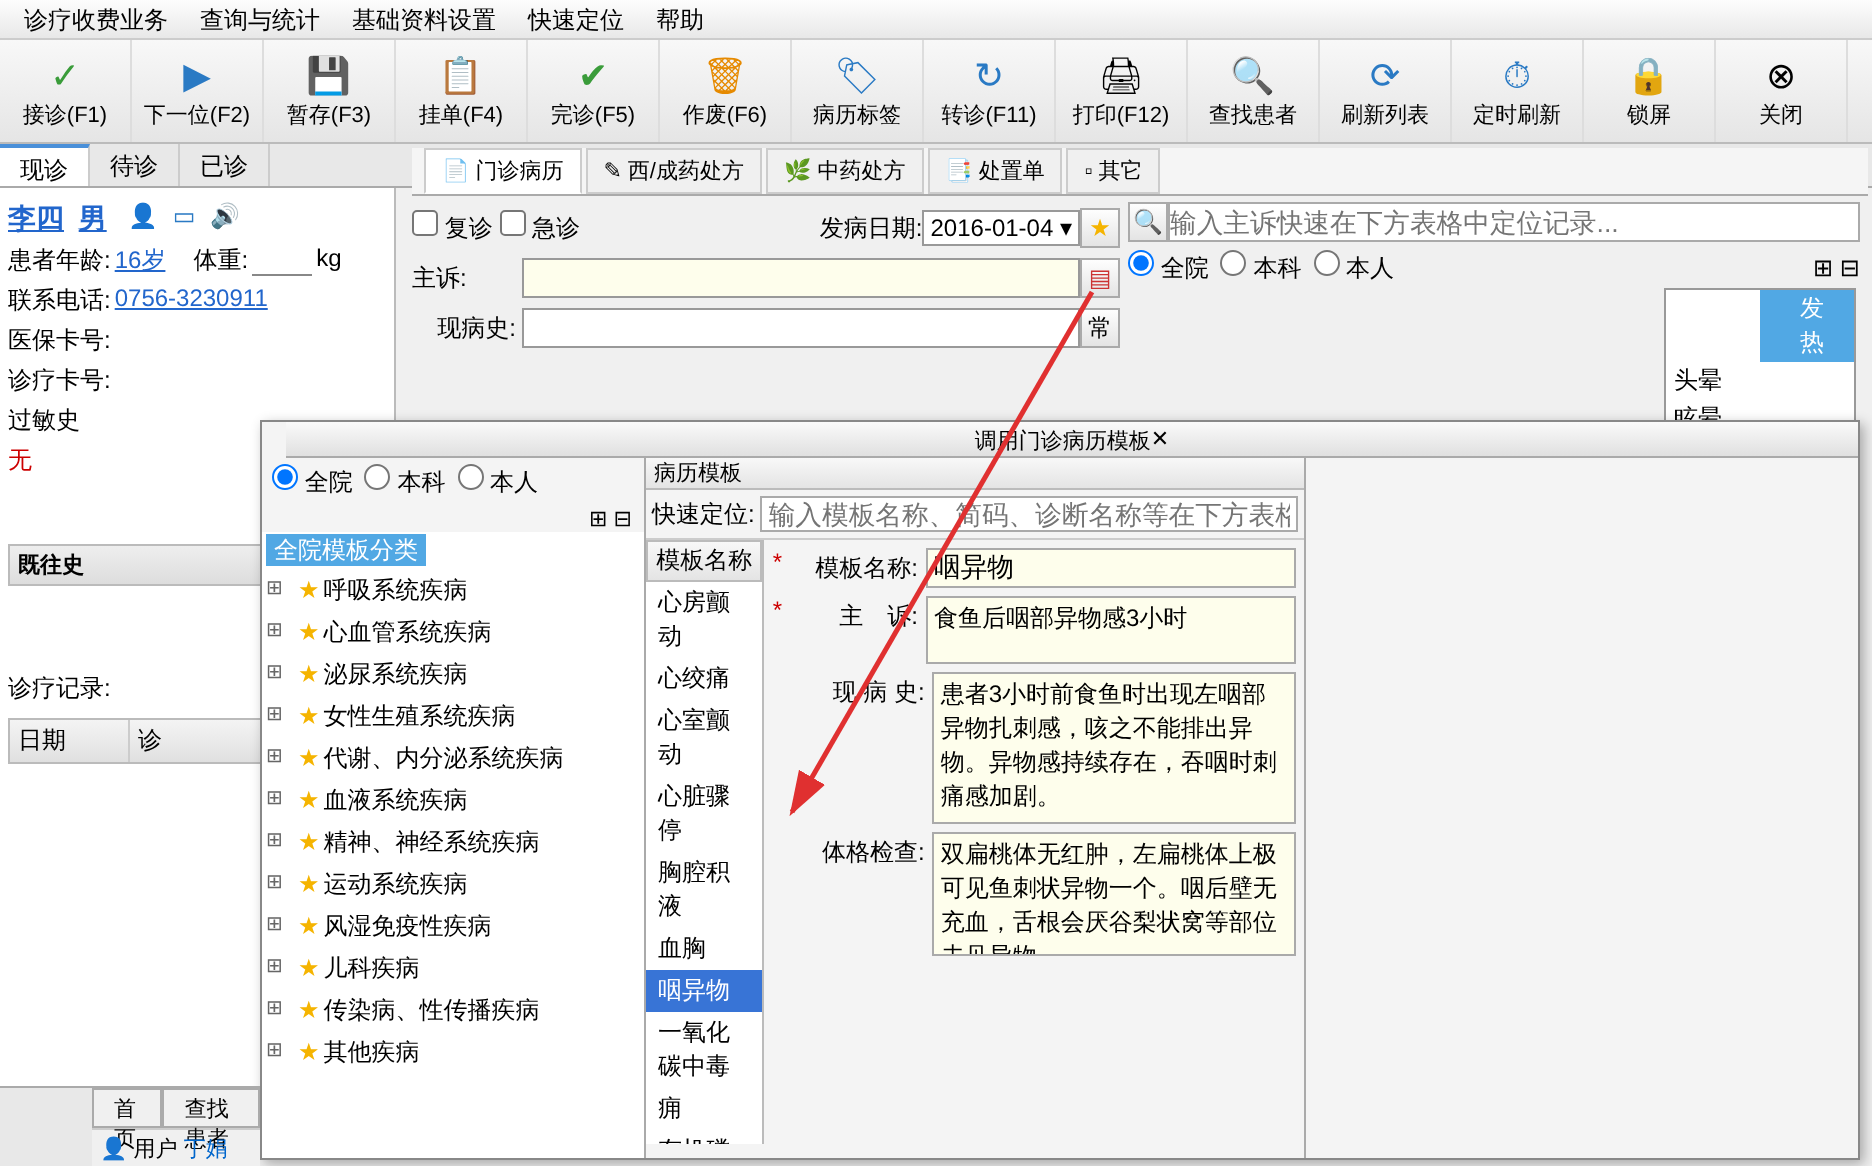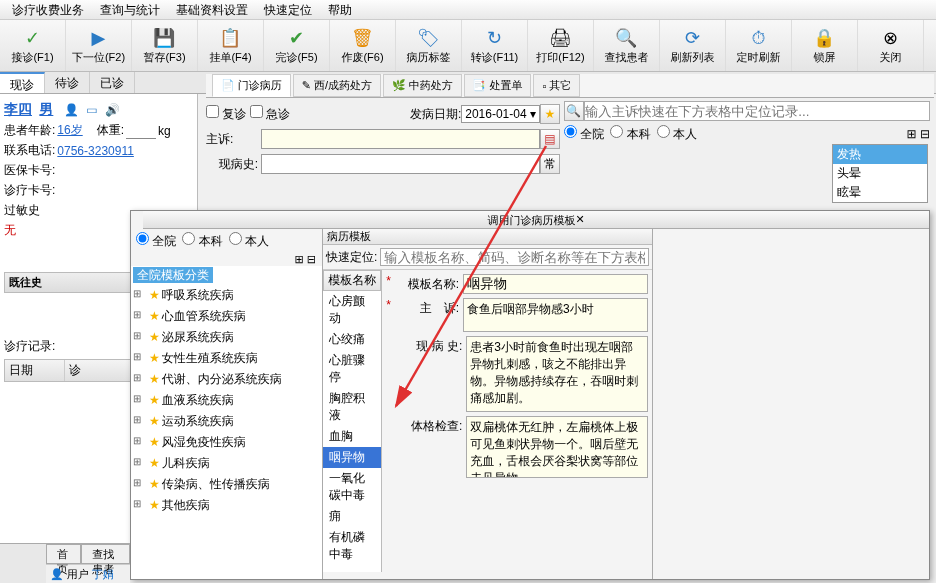--- a/index.html
+++ b/index.html
@@ -10,36 +10,36 @@
 .tbtn { width: 66px; display: flex; flex-direction: column; align-items: center; justify-content: center; font-size: 11px; border-right: 1px solid #ddd; }
 .tbtn .ic { width: 24px; height: 24px; display: flex; align-items: center; justify-content: center; font-size: 18px; }
 .tbtn .lbl { white-space: nowrap; }
 .tabs1 { height: 22px; background: #e8e8e8; border-bottom: 1px solid #aaa; display: flex; }
 .tab1 { padding: 3px 10px; border-right: 1px solid #ccc; }
 .tab1.active { background: #fff; border-top: 2px solid #4a90d9; }
 .tabs2 { height: 24px; background: #f5f5f5; border-bottom: 1px solid #aaa; display: flex; align-items: center; gap: 2px; padding-left: 6px;}
 .tab2 { padding: 3px 8px; border: 1px solid #ccc; background: #f0f0f0; font-size: 11px; display: inline-flex; gap: 3px; align-items: center;}
 .tab2.active { background: #fff; border-bottom: 1px solid #fff; }
 .leftpane { position: absolute; left: 0; top: 118px; width: 198px; height: 465px; background: #fff; border-right: 1px solid #bbb; padding: 4px; font-size: 12px;}
-.leftpane .row { margin: 3px 0; display: flex; align-items: center; gap: 2px; }
+.leftpane .row { margin: 3px 0; display: flex; align-items: flex-start; gap: 2px; }
 .leftpane .blue { color: #2266cc; text-decoration: underline; }
 .redtxt { color: #c00; }
 .formtop { position: absolute; left: 206px; top: 98px; width: 354px; }
 .formtop .line { display: flex; align-items: center; margin: 3px 0; height: 22px; }
 .formtop input[type=text] { height: 20px; border: 1px solid #999; flex: 1; }
 .datebox { border: 1px solid #999; background: #fff; padding: 1px 3px;}
 .rightcol { position: absolute; left: 564px; top: 98px; width: 370px; }
 .quickrow { display: flex; align-items: center; height: 22px; }
 .quickrow input { height: 20px; flex: 1; border: 1px solid #aaa; color: #888;}
 .radio-row { display: flex; gap: 6px; align-items: center; padding: 3px 0;}
 .treebox { border: 1px solid #999; background: #fff; height: 62px; overflow: hidden; font-size: 12px;}
 .treebox .node { padding: 1px 2px; }
 .treebox .hdr { background: #51a8e4; color: #fff; padding: 1px 4px; display: inline-block; font-size: 11px;}
 .sidebox { position: absolute; left: 832px; top: 146px; width: 96px; border: 1px solid #999; background: #fff; font-size: 12px;}
-.sidebox .hdr2 { background: #51a8e4; color: #fff; padding: 1px 4px;}
+.sidebox .hdr2 { background: #51a8e4; color: #fff; padding: 1px 20px; margin-left: 47px;}
 .dialog { position: absolute; left: 130px; top: 210px; width: 800px; height: 370px; background: #f4f4f4; border: 1px solid #888; box-shadow: 2px 2px 6px rgba(0,0,0,.3); }
 .dlg-title { height: 18px; background: linear-gradient(#fafafa,#e0e0e0); padding: 2px 6px; font-size: 11px; display: flex; justify-content: center; border-bottom: 1px solid #aaa; margin-left: 12px;}
 .dlg-body { display: flex; height: calc(100% - 18px);}
 .dlg-left { width: 192px; border-right: 1px solid #aaa; display: flex; flex-direction: column;}
 .dlg-mid { width: 154px; border-right: 1px solid #aaa; display: flex; flex-direction: column;}
 .dlg-hdr { background: linear-gradient(#f8f8f8,#e4e4e4); border-bottom: 1px solid #bbb; padding: 0 4px; font-size: 11px;}
 .treelist { flex: 1; overflow: auto; background: #fff; font-size: 12px;}
 .treelist .item { padding: 2px 4px 2px 18px; position: relative; }
 .treelist .item::before { content: "⊞"; position: absolute; left: 2px; color: #666; font-size: 10px; top: 3px;}
 .treelist .root { background: #51a8e4; color: #fff; padding: 1px 4px; margin: 1px; }
@@ -256,39 +256,41 @@
       </div>
       <div style="text-align:right; padding:0 6px; font-size:11px">⊞ ⊟</div>
       <div class="treelist" id="cat-tree">
         <div style="padding:1px"><span class="root">全院模板分类</span></div>
       <div class="item"><span class="star">★</span>呼吸系统疾病</div>
           <div class="item"><span class="star">★</span>心血管系统疾病</div>
           <div class="item"><span class="star">★</span>泌尿系统疾病</div>
           <div class="item"><span class="star">★</span>女性生殖系统疾病</div>
           <div class="item"><span class="star">★</span>代谢、内分泌系统疾病</div>
           <div class="item"><span class="star">★</span>血液系统疾病</div>
+          <div class="item"><span class="star">★</span>精神、神经系统疾病</div>
           <div class="item"><span class="star">★</span>运动系统疾病</div>
           <div class="item"><span class="star">★</span>风湿免疫性疾病</div>
           <div class="item"><span class="star">★</span>儿科疾病</div>
           <div class="item"><span class="star">★</span>传染病、性传播疾病</div>
           <div class="item"><span class="star">★</span>其他疾病</div>
         </div>
     </div>
     <div class="dlg-mid" style="width:330px">
       <div class="dlg-hdr">病历模板</div>
       <div class="quickloc">
           <span>快速定位:</span>
           <input placeholder="输入模板名称、简码、诊断名称等在下方表格中快速定位记录..." style="">
         </div>
       <div style="display:flex">
         <div style="width:152px; border-right:1px solid #bbb; display:flex; flex-direction:column; height:302px;">
           <div class="colhdr">模板名称</div>
           <div class="listbox" id="tpl-list">
               <div class="li">心房颤动</div>
               <div class="li">心绞痛</div>
+              <div class="li">心室颤动</div>
               <div class="li">心脏骤停</div>
               <div class="li">胸腔积液</div>
               <div class="li">血胸</div>
               <div class="li sel">咽异物</div>
               <div class="li">一氧化碳中毒</div>
               <div class="li">痈</div>
               <div class="li">有机磷中毒</div>
             </div>
         </div>
         <div class="form-right" style="flex:1">

